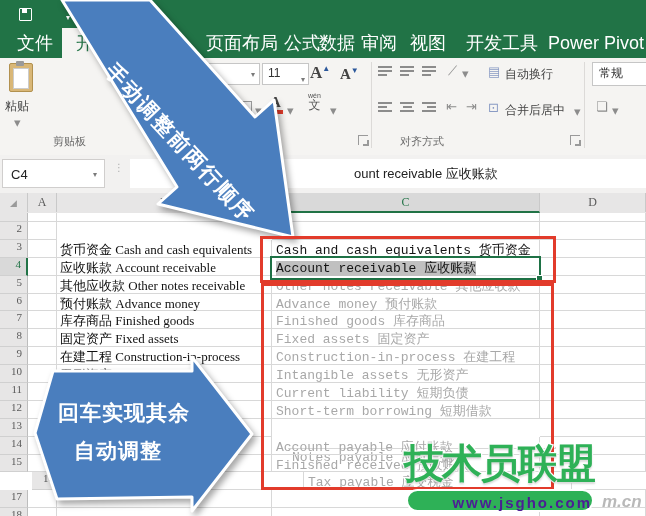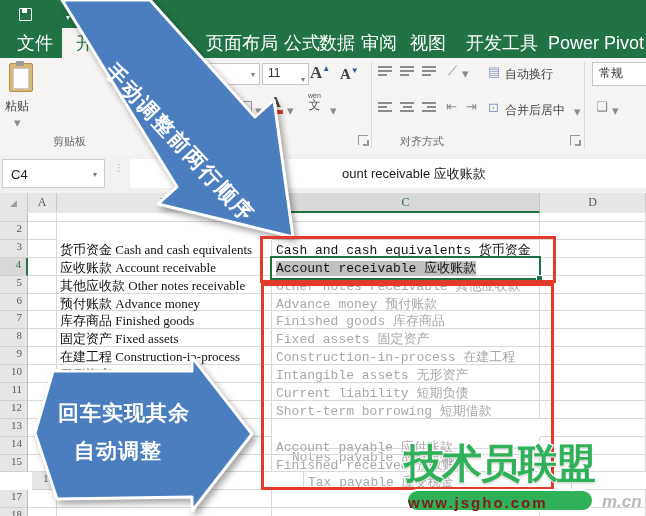--- a/index.html
+++ b/index.html
@@ -67,21 +67,21 @@
 
   
   .redbox{position:absolute;border:3px solid #e23b2b;z-index:50;pointer-events:none;}
   #selbox{position:absolute;left:270px;top:256px;width:267px;height:20px;border:2px solid #1e7145;z-index:45;pointer-events:none;}
   #fillhandle{position:absolute;right:-4px;bottom:-4px;width:5px;height:5px;background:#1e7145;border:1px solid #fff;}
   #arrows{position:absolute;left:0;top:0;z-index:40;pointer-events:none;}
   #wm{position:absolute;left:404px;top:436px;z-index:60;pointer-events:none;}
   #wm-logo{font-size:40px;font-weight:900;color:#2eb157;letter-spacing:-2px;-webkit-text-stroke:2.5px #ffffff;
            paint-order:stroke fill;text-shadow:0 2px 2px rgba(0,0,0,.15);white-space:nowrap;}
   #wm-pill{position:absolute;left:2px;top:53px;width:188px;height:23px;background:#2eb157;border:2px solid #fff;
-           border-radius:13px;color:#7f1d1d;font-weight:bold;font-size:15px;letter-spacing:2px;text-align:left;
+           border-radius:13px;color:#4c1d95;font-weight:bold;font-size:15px;letter-spacing:2px;text-align:right;
            line-height:23px;box-sizing:border-box;}
   #wm-suffix{position:absolute;left:198px;top:56px;font-style:italic;font-weight:900;font-size:17px;color:#b9b9b9;}
 </style>
 </head>
 <body>
 
 <div id="app">
 
   <div id="titlebar" class="abs">
     <div class="abs saveico" style="left:19px;top:8px;"></div>
@@ -186,21 +186,21 @@
     <div class="ribico caret" style="left:612px;top:46px;">▾</div>
   </div>
 
   <div id="fbar" class="abs">
     <div id="namebox">
       <span>C4</span>
       <span class="caret" style="position:absolute;right:7px;top:0;">▾</span>
     </div>
     <div class="abs" style="left:114px;top:10px;color:#b0b0b0;font-size:10px;line-height:6px;">⋮</div>
     <div id="fxinput">
-      <span style="position:absolute;left:212px;">ount receivable 应收账款</span>
+      <span style="position:absolute;left:224px;">ount receivable 应收账款</span>
     </div>
   </div>
 
   <div id="colheads" class="abs">
     <div class="chead" style="left:0;width:28px;"><span style="color:#9a9a9a;font-size:9px;">◢</span></div>
     <div class="chead" style="left:28px;width:29px;">A</div>
     <div class="chead" style="left:57px;width:215px;">B</div>
     <div class="chead chead-sel" style="left:272px;width:268px;">C</div>
     <div class="chead" style="left:540px;width:106px;">D</div>
   </div>

